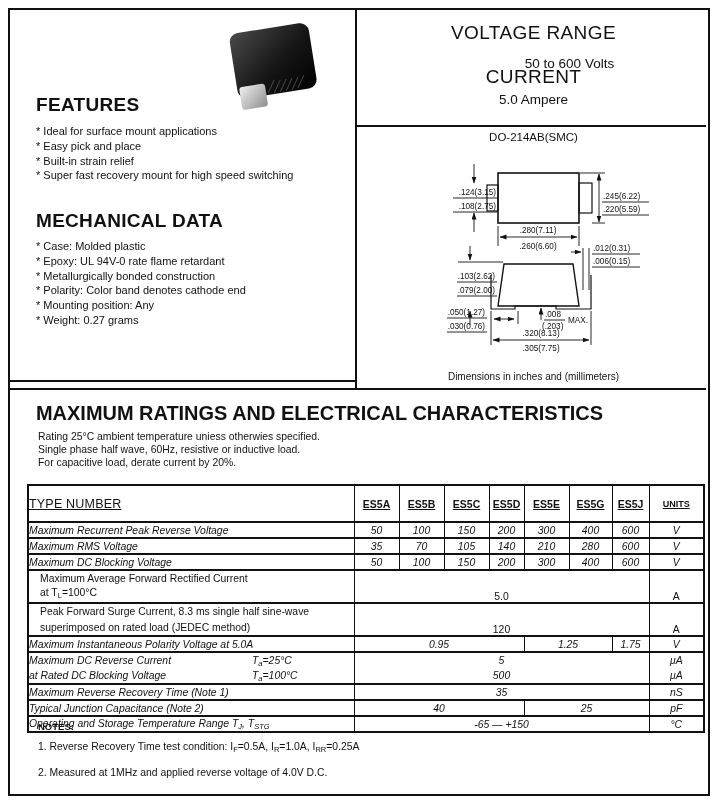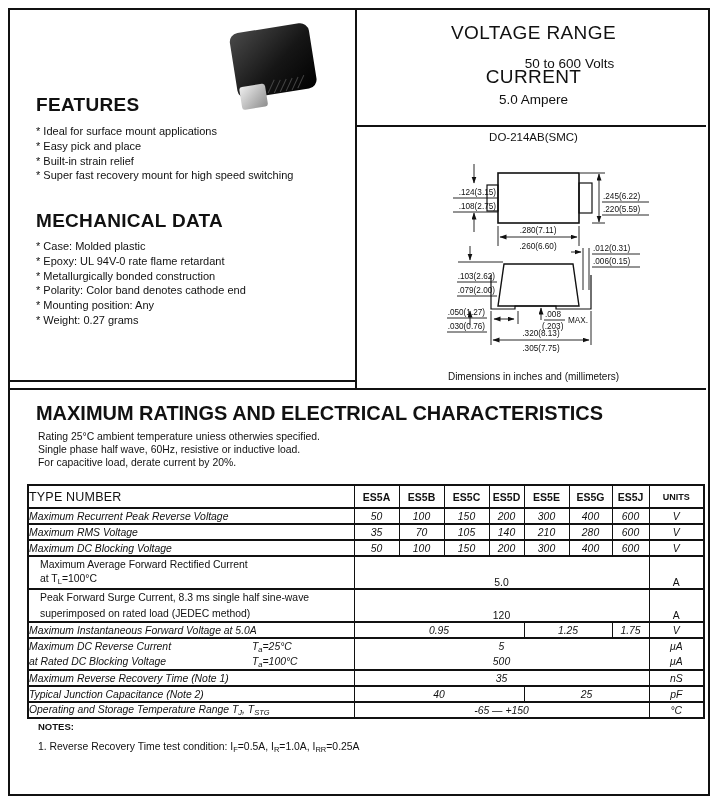--- a/index.html
+++ b/index.html
@@ -20,21 +20,21 @@
 
   .main-title { font-size:21px; font-weight:bold; transform:scaleX(.95); transform-origin:left; white-space:nowrap; }
   .preamble div { font-size:10.4px; line-height:12.8px; white-space:nowrap; }
 
   
   #ratings-table { position:absolute; left:27px; top:484px; width:676px;
                    border-collapse:collapse; table-layout:fixed; }
   #ratings-table { border:2px solid #111; }
   #ratings-table th, #ratings-table td { border:solid #111; border-width:0 1px 2px 1px; padding:0; }
   #ratings-table tr.nobot td, #ratings-table tr.nobot th { border-bottom-width:0; }
-  tr.h-head { height:23px; } tr.h-n { height:16px;font-style:italic; } tr.h-tall { height:33px; }
+  tr.h-head { height:37px;text-decoration:underline; } tr.h-n { height:16px;font-style:italic; } tr.h-tall { height:33px; }
   th.th-type { text-align:left; padding-left:11px; font-weight:normal; font-size:12.5px; letter-spacing:.2px; }
   th.th-dev  { font-size:10.5px; font-weight:bold; text-align:center; }
   th.th-units{ font-size:9px; font-weight:bold; text-align:center; }
   td.lab { text-align:left; padding-left:11px; font-size:10.4px; position:relative; white-space:nowrap; }
   td.val, td.unit { text-align:center; font-size:10.4px; }
   tr.h-tall td.val, tr.h-tall td.unit { vertical-align:bottom; padding-bottom:2px; }
   td.lab .l1 { position:absolute; top:2px; left:11px; white-space:nowrap; }
   td.lab .l2 { position:absolute; bottom:2px; left:11px; white-space:nowrap; }
   td.lab .cond { position:absolute; left:223px; top:50%; transform:translateY(-50%); white-space:nowrap; }
   .sub { font-size:7.5px; vertical-align:-2px; }
@@ -259,21 +259,21 @@
         </tr>
         <tr class="h-tall">
           <td class="lab">
             <span class="l1"><span>Peak Forward Surge Current, 8.3 ms single half sine-wave</span></span>
             <span class="l2"><span>superimposed on rated load (JEDEC method)</span></span>
           </td>
           <td class="val" colspan="7">120</td>
           <td class="unit">A</td>
         </tr>
         <tr class="h-n">
-          <td class="lab"><span>Maximum Instantaneous Forward Voltage at 5.0A</span></td>
+          <td class="lab"><span>Maximum Instantaneous Polarity Voltage at 5.0A</span></td>
           <td class="val" colspan="4">0.95</td>
           <td class="val" colspan="2">1.25</td>
           <td class="val" colspan="1">1.75</td>
           <td class="unit">V</td>
         </tr>
         <tr class="h-n nobot">
           <td class="lab"><span>Maximum DC Reverse Current</span><span class="cond"><span>T</span><span class="sub">a</span><span>=25°C</span></span></td>
           <td class="val" colspan="7">5</td>
           <td class="unit">μA</td>
         </tr>
@@ -297,15 +297,16 @@
           <td class="lab"><span>Operating and Storage Temperature Range T</span><span class="sub">J</span><span>, T</span><span class="sub">STG</span></td>
           <td class="val" colspan="7">-65 — +150</td>
           <td class="unit">°C</td>
         </tr>
       </tbody>
   </table>
 
   <div class="abs notes-title" style="left:38px; top:721px;">NOTES:</div>
   <div class="abs notes" style="left:38px; top:741px;">
       <div><span>1. Reverse Recovery Time test condition: I</span><span class="sub">F</span><span>=0.5A, I</span><span class="sub">R</span><span>=1.0A, I</span><span class="sub">RR</span><span>=0.25A</span></div>
+      <div><span>2. Measured at 1MHz and applied reverse voltage of 4.0V D.C.</span></div>
     </div>
 
 </div>
 
 </body></html>

